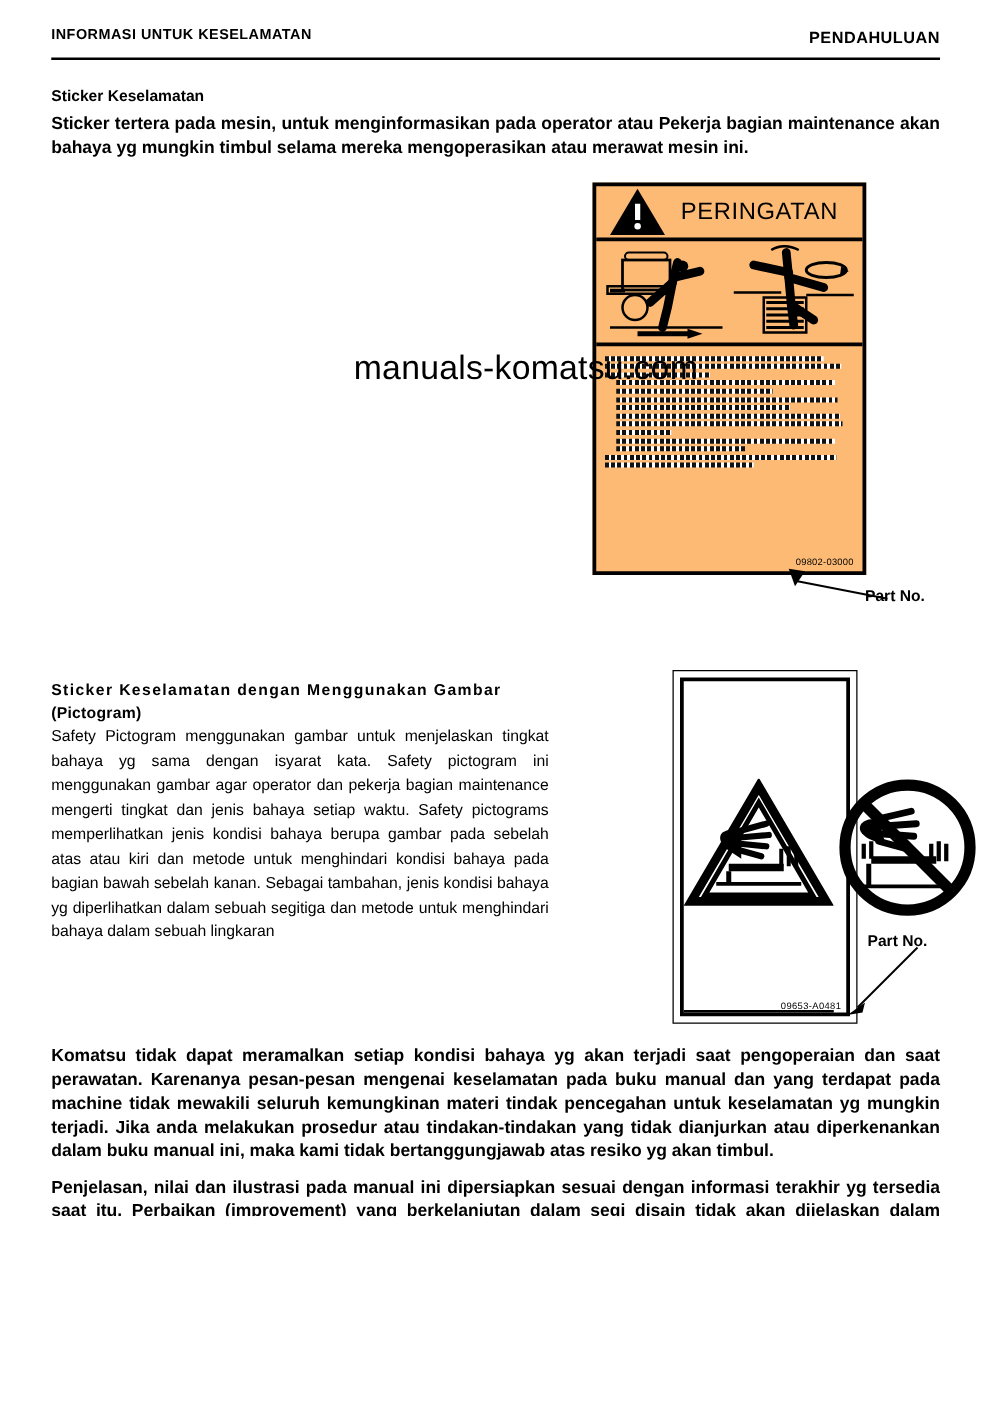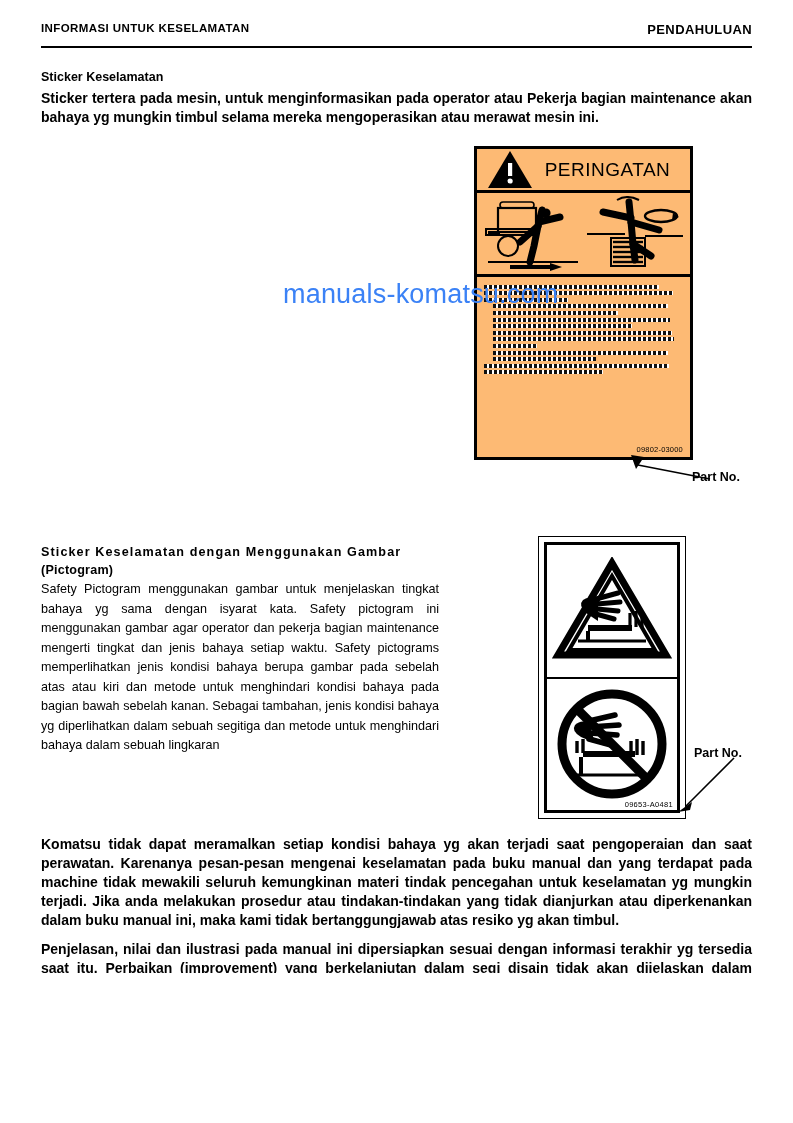--- a/index.html
+++ b/index.html
@@ -65,21 +65,21 @@
     letter-spacing: 1.1px;
     line-height: 17.5px;
   }
 
   
   .watermark {
     position: absolute;
     left: 283px;
     top: 279px;
     font-size: 27px;
-    color: #3b82f6;
+    color: #000000;
     letter-spacing: 0.2px;
     white-space: nowrap;
     z-index: 40;
   }
 
   
   .sticker-warning {
     position: absolute;
     left: 474px;
     top: 146px;
@@ -151,21 +151,21 @@
     background: #fff;
     box-sizing: border-box;
     padding: 5px;
   }
   .sticker-picto-inner {
     width: 100%;
     height: 100%;
     border: 3px solid #000;
     box-sizing: border-box;
     display: flex;
-    flex-direction: column;
+    flex-direction: row;
     position: relative;
   }
   .sp-cell {
     flex: 1;
     display: flex;
     align-items: center;
     justify-content: center;
     box-sizing: border-box;
   }
   .sp-cell.top { border-bottom: 2px solid #000; }

